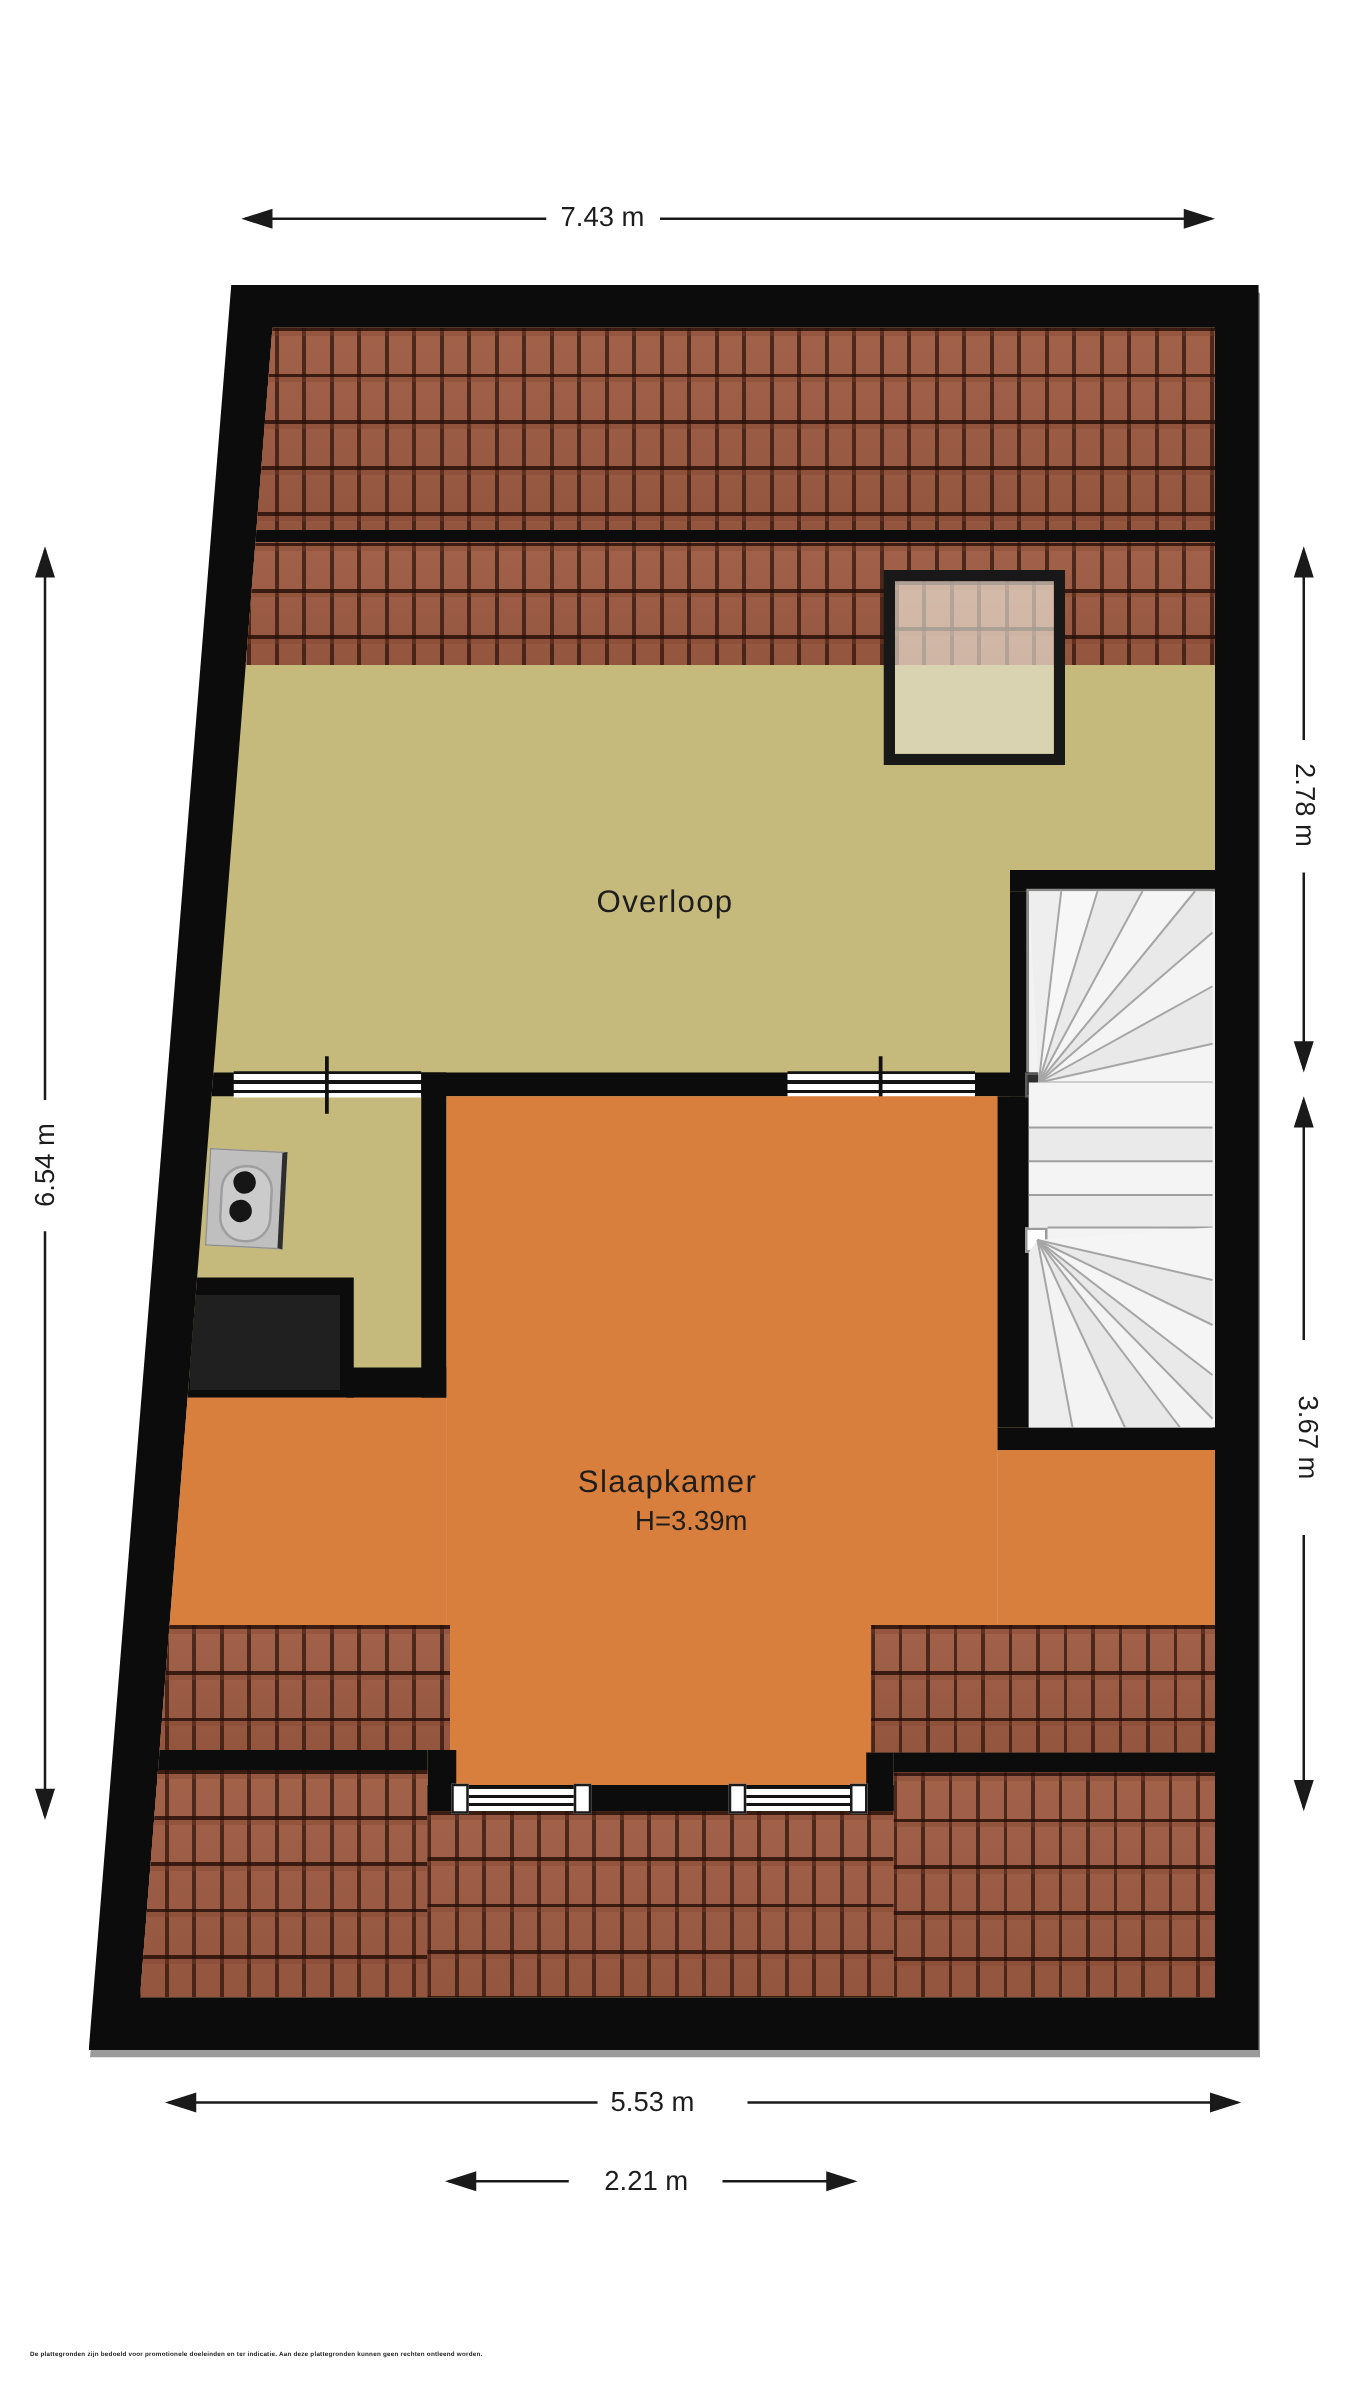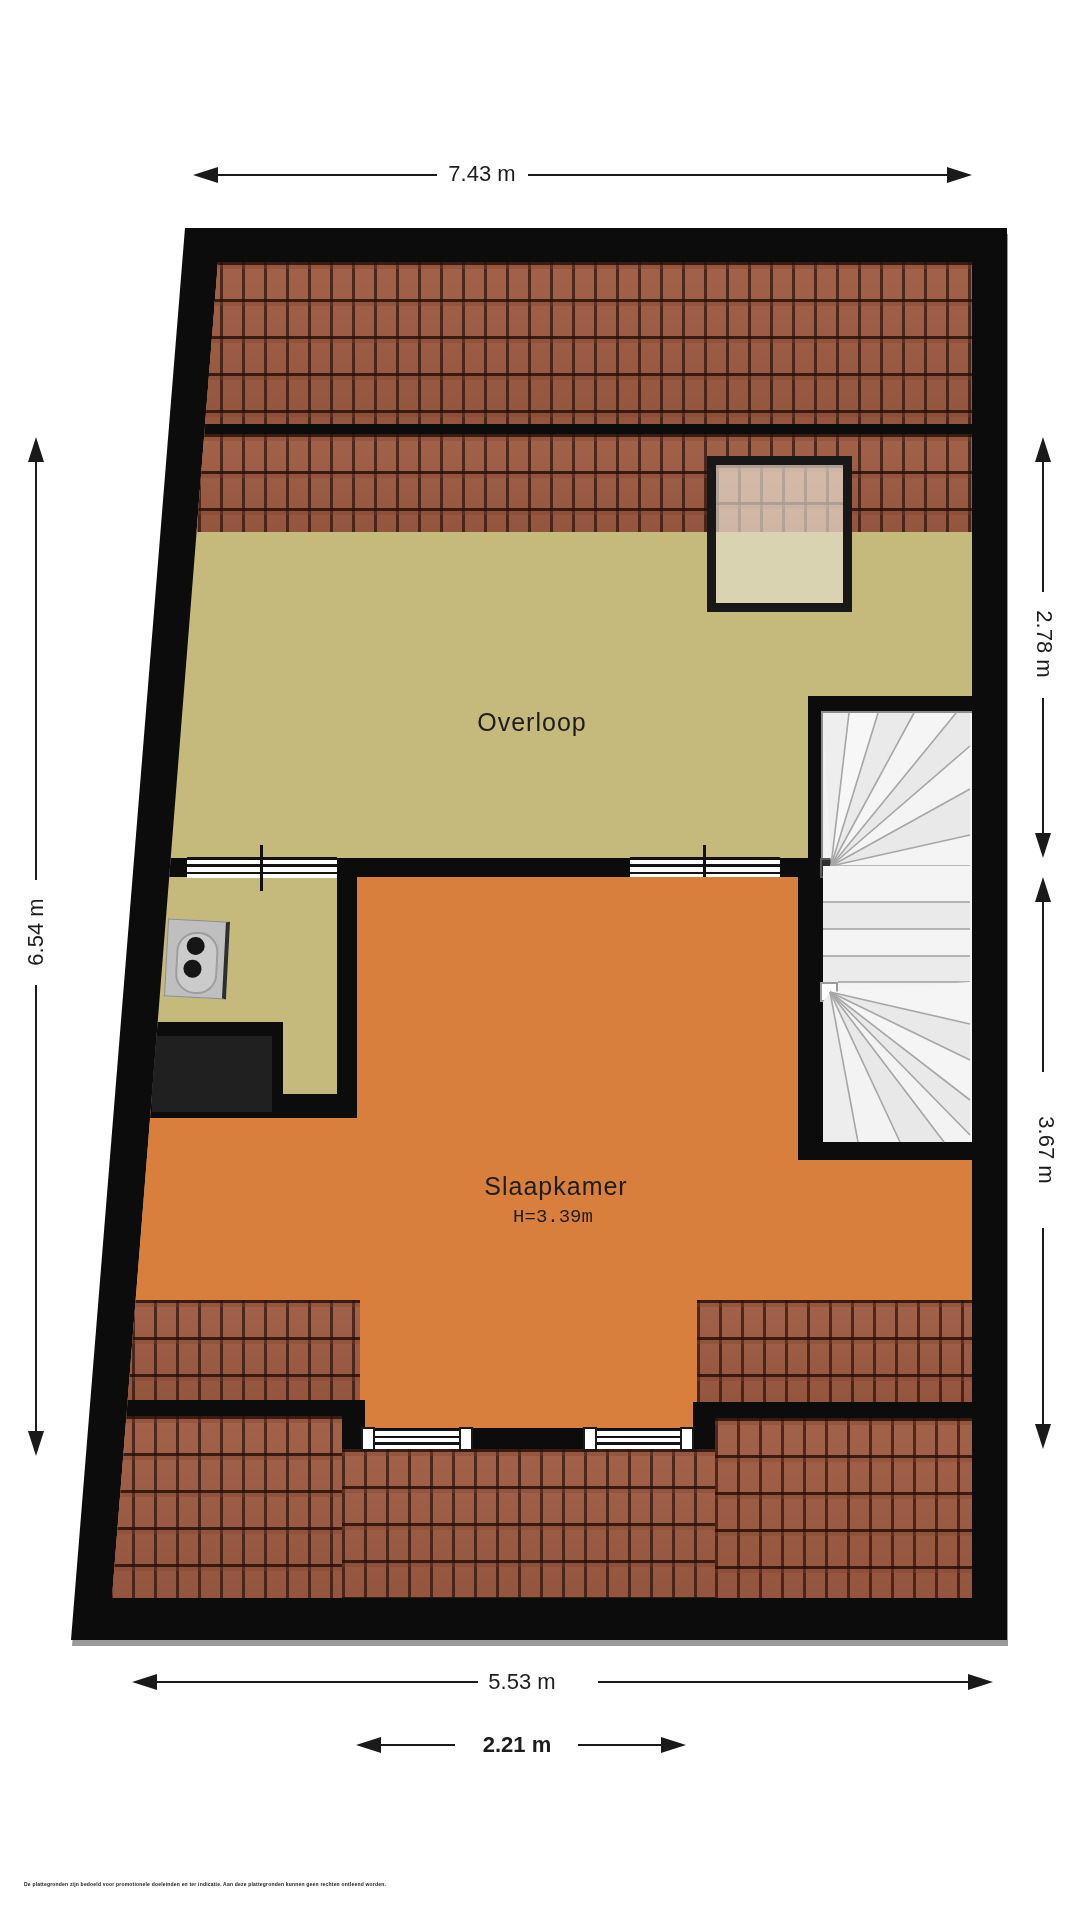--- a/index.html
+++ b/index.html
@@ -37,21 +37,21 @@
   .sky-bot{position:absolute;left:0;top:67px;right:0;bottom:0;background:#d9d3b2;}
   
   .basin{background:#bfbfbf;border:1px solid #8e8e8e;border-right:4px solid #2e2e2e;
          box-sizing:border-box;transform:rotate(3deg);}
   .basin .pill{position:absolute;left:9px;top:11px;width:38px;height:58px;background:#cbcbcb;
          border:2px solid #9e9e9e;border-radius:20px;}
   .basin .hole{position:absolute;width:18px;height:18px;border-radius:50%;background:#161616;}
   
   .lbl{position:absolute;color:#1d1d1d;white-space:nowrap;transform:translate(-50%,-50%);}
   .room-lbl{font-size:25px;letter-spacing:1px;}
-  .h-lbl{font-size:19px;font-family:Liberation Mono, monospace;}
+  .h-lbl{font-size:22px;}
   .dim-lbl{font-size:22px;}
   .rot-ccw{transform:translate(-50%,-50%) rotate(-90deg);}
   .rot-cw{transform:translate(-50%,-50%) rotate(90deg);}
   .disclaimer{position:absolute;left:24px;top:1881px;font-size:5px;font-weight:bold;
       color:#1a1a1a;letter-spacing:.2px;}
   svg.overlay{position:absolute;inset:0;z-index:20;pointer-events:none;}
   .lblz{z-index:30;}
 </style>
 </head>
 <body>
@@ -211,24 +211,24 @@
       <polygon points="1043,877 1035,902 1051,902"></polygon>
         <polygon points="1043,1449 1035,1424 1051,1424"></polygon>
       <polygon points="132,1682 157,1674 157,1690"></polygon>
         <polygon points="993,1682 968,1674 968,1690"></polygon>
       <polygon points="356,1745 381,1737 381,1753"></polygon>
         <polygon points="686,1745 661,1737 661,1753"></polygon>
     </g>
   </svg>
 
   <div class="lbl room-lbl lblz" style="left:532px;top:722px;">Overloop</div>
-  <div class="lbl room-lbl lblz" style="left:556px;top:1186px;">Slaapkamer</div>
+  <div class="lbl room-lbl lblz" style="left:534px;top:1186px;">Slaapkamer</div>
   <div class="lbl h-lbl lblz" style="left:553px;top:1217px;">H=3.39m</div>
 
   <div class="lbl dim-lbl lblz" style="left:482px;top:174px;">7.43 m</div>
   <div class="lbl dim-lbl rot-ccw lblz" style="left:36px;top:932px;">6.54 m</div>
   <div class="lbl dim-lbl rot-cw lblz" style="left:1044px;top:644px;">2.78 m</div>
   <div class="lbl dim-lbl rot-cw lblz" style="left:1046px;top:1150px;">3.67 m</div>
   <div class="lbl dim-lbl lblz" style="left:522px;top:1682px;">5.53 m</div>
-  <div class="lbl dim-lbl lblz" style="left:517px;top:1745px;font-weight:bold;">2.21 m</div>
+  <div class="lbl dim-lbl lblz" style="left:517px;top:1745px;">2.21 m</div>
 
   <div class="disclaimer lblz">De plattegronden zijn bedoeld voor promotionele doeleinden en ter indicatie. Aan deze plattegronden kunnen geen rechten ontleend worden.</div>
 </div>
 
 </body></html>

